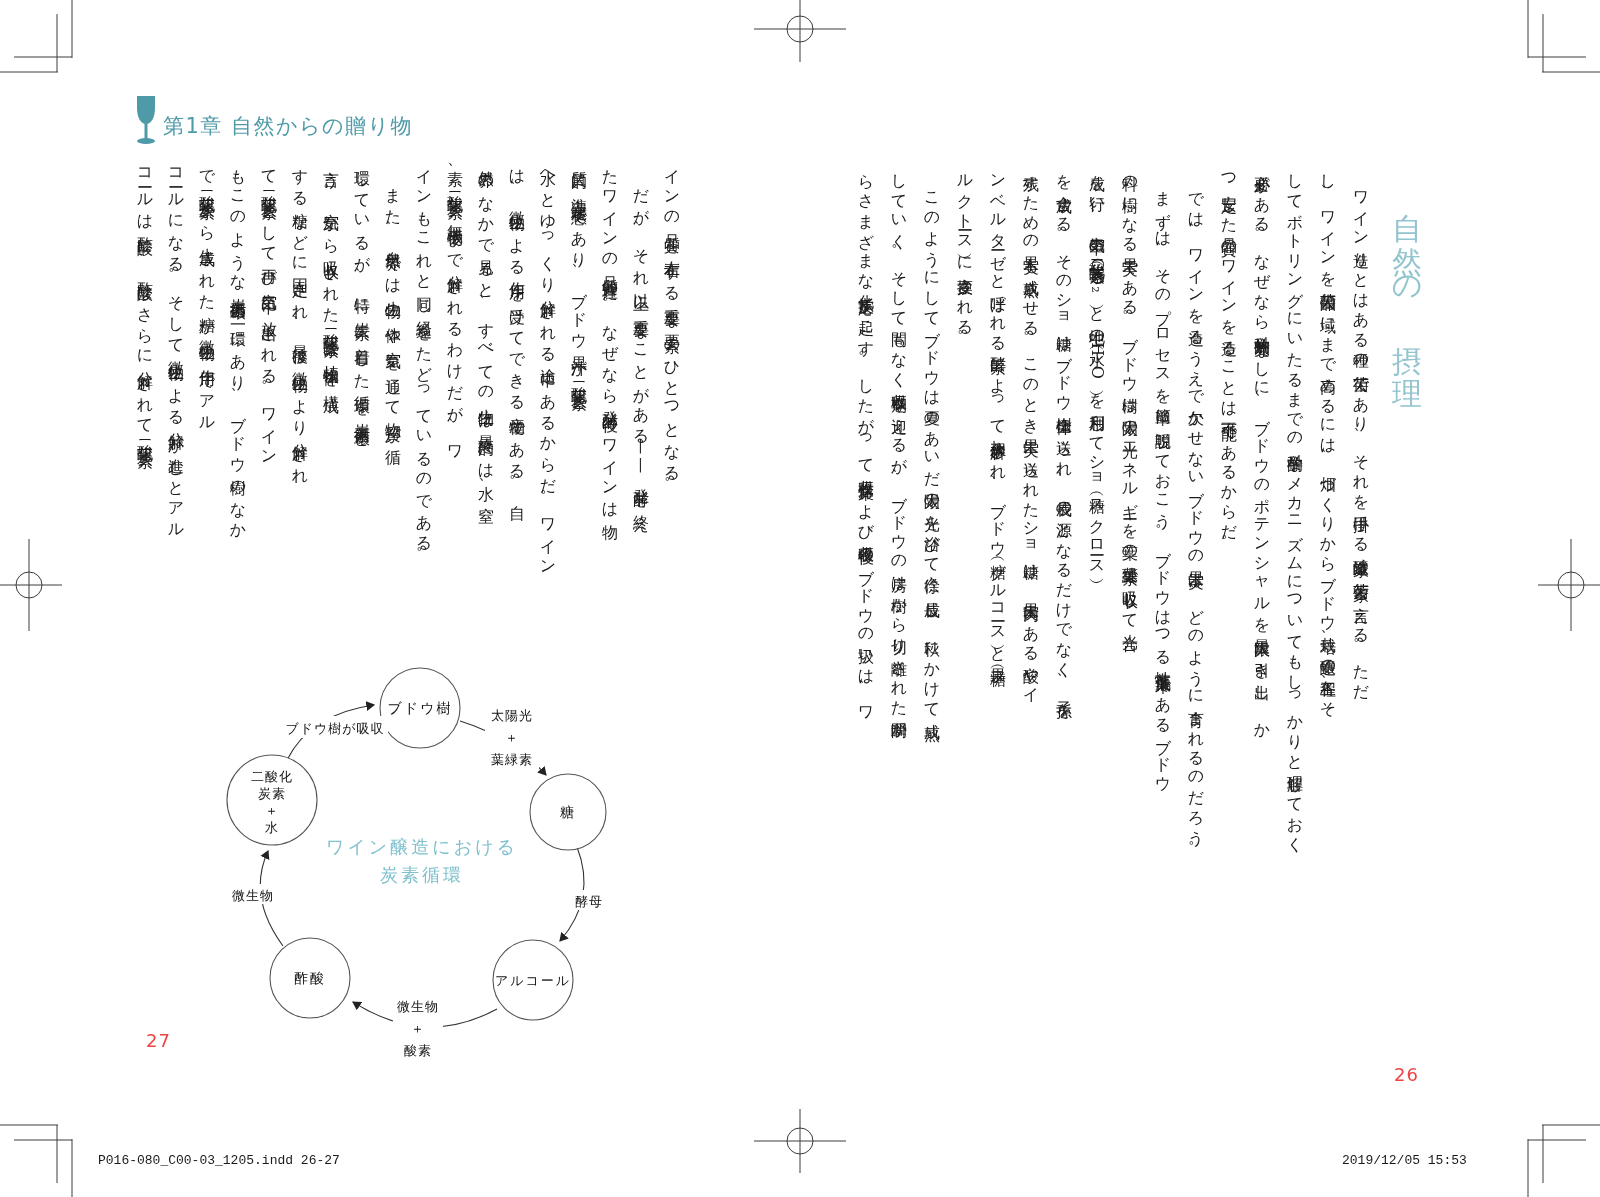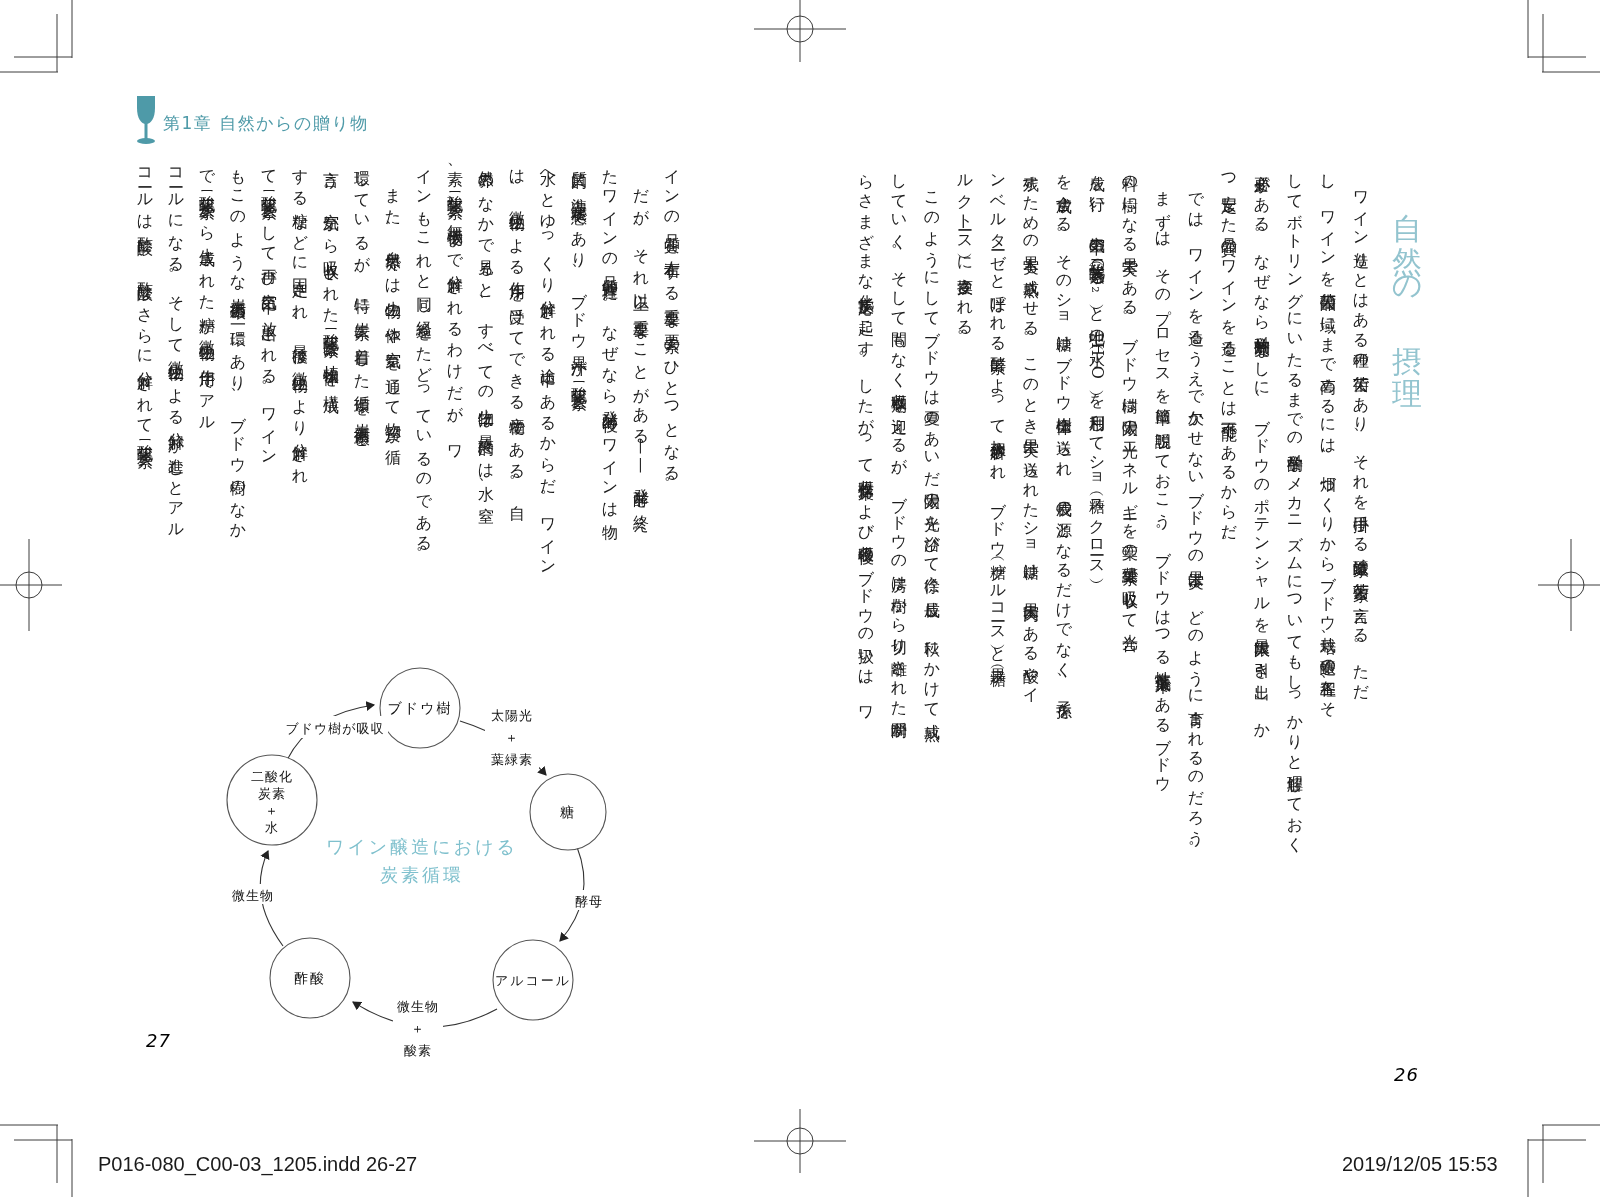--- a/index.html
+++ b/index.html
@@ -6,35 +6,35 @@
   body{
     width:1600px;height:1197px;position:relative;background:#ffffff;overflow:hidden;
     font-family:"DejaVu Serif",serif;color:#1c1c1c;
   }
   .abs{position:absolute;}
   
   #print-marks{position:absolute;left:0;top:0;width:1600px;height:1197px;pointer-events:none;}
   #print-marks path,#print-marks circle,#print-marks line{stroke:#3c3c3c;stroke-width:1;fill:none;}
   
   #chapter-header{left:163px;top:112px;font-family:"DejaVu Sans",sans-serif;
-    font-size:17px;letter-spacing:1.5px;color:#4e9aa8;}
+    font-size:21px;letter-spacing:1.5px;color:#4e9aa8;}
   
   .vcols{position:absolute;writing-mode:vertical-rl;text-orientation:mixed;}
   .vcols>div{height:100%;white-space:nowrap;}
   #p26cols{top:163px;right:222px;width:528px;height:716px;}
   #p26cols>div{line-height:33px;font-size:16px;letter-spacing:1.6px;}
   #p27cols{top:158px;right:912px;width:558px;height:460px;}
   #p27cols>div{line-height:31px;font-size:16px;letter-spacing:2.8px;}
   #page26-title{left:1386px;top:190px;writing-mode:vertical-rl;text-orientation:mixed;
     font-family:"DejaVu Sans",sans-serif;font-size:30px;letter-spacing:33px;color:#93c4cf;}
   
-  .pagenum{font-family:"DejaVu Sans",sans-serif;font-size:18px;letter-spacing:1px;color:#000000;font-style:italic;}
+  .pagenum{font-family:"DejaVu Sans",sans-serif;font-size:18px;letter-spacing:1px;color:#ef4444;}
   #pn-27{left:146px;top:1030px;}
   #pn-26{left:1394px;top:1064px;}
-  .slugline{font-family:Liberation Sans, sans-serif;font-size:20px;color:#1a1a1a;}
+  .slugline{font-family:Liberation Mono, monospace;font-size:13px;color:#1a1a1a;}
   #footer-slug{left:98px;top:1153px;}
   #footer-time{left:1342px;top:1153px;}
   
   #cycle-diagram{left:200px;top:630px;width:450px;height:445px;}
   #cycle-diagram text{fill:#111;font-family:"DejaVu Serif",serif;}
   #cycle-diagram .node-label{font-size:14px;letter-spacing:2px;}
   #cycle-diagram .small-label{font-size:13px;letter-spacing:1px;}
   #cycle-diagram .center-label{fill:#7fc0cd;font-family:"DejaVu Sans",sans-serif;
     font-size:18px;letter-spacing:3px;}
 </style>

